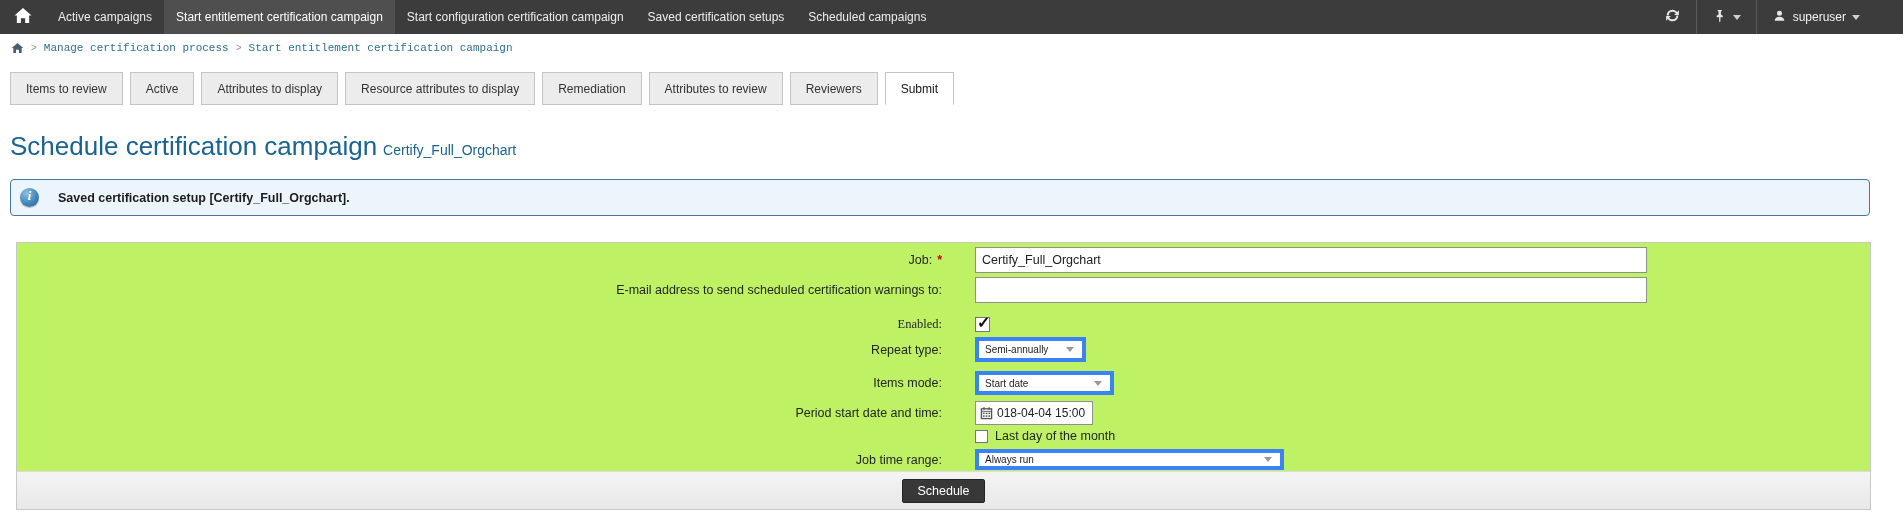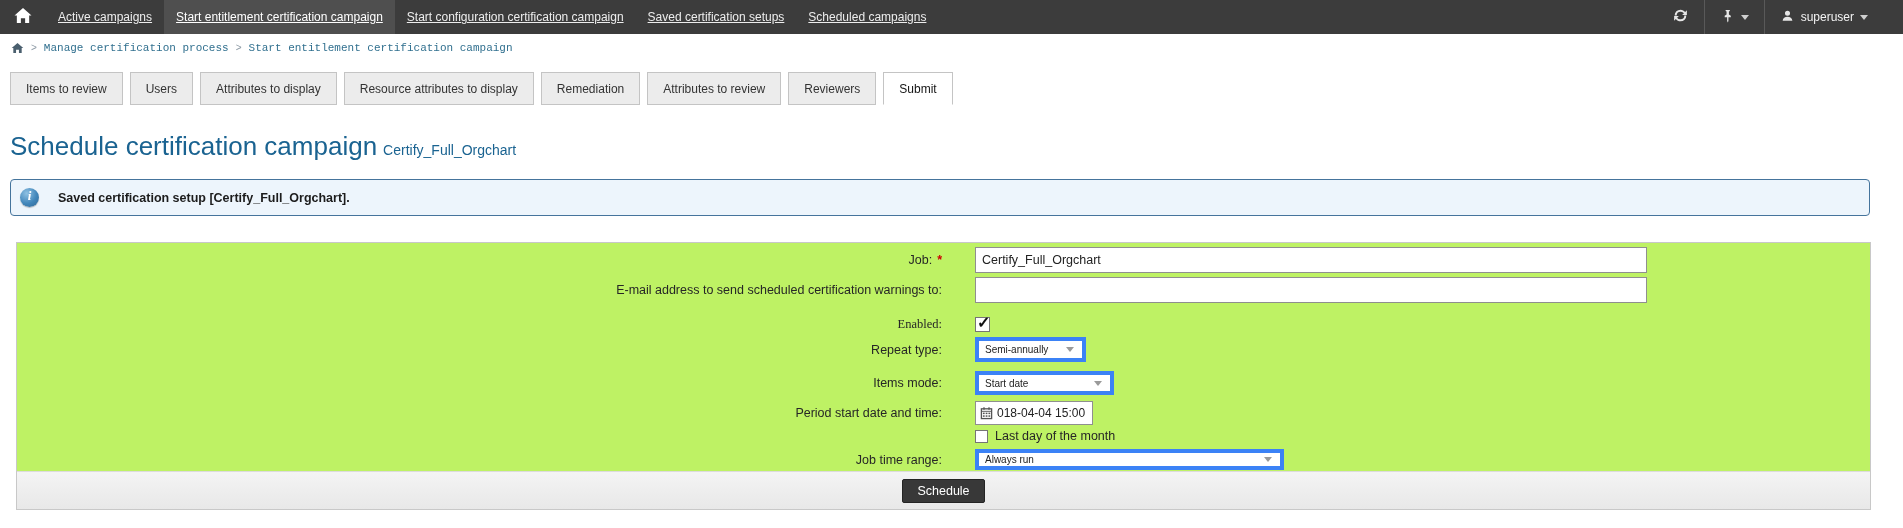--- a/index.html
+++ b/index.html
@@ -3,23 +3,23 @@
 <meta charset="utf-8">
 <style>
   * { box-sizing: border-box; }
   html,body { margin:0; padding:0; background:#fff; }
   body { font-family:"Liberation Sans", sans-serif; }
   .screen { position:relative; width:1903px; height:528px; background:#fff; overflow:hidden; }
 
   
   .topbar { display:flex; align-items:stretch; height:34px; background:#3c3c3c; color:#ededed; font-size:12px; }
   .tb-home { display:flex; align-items:center; padding:0 13px; cursor:pointer; }
-  .tb-item { display:flex; align-items:center; padding:12px 12px; white-space:nowrap; cursor:pointer;text-decoration:underline; }
+  .tb-item { display:flex; align-items:center; padding:12px 12px; white-space:nowrap; cursor:pointer; }
   .tb-item.active { background:#4f4f4f; color:#fff; }
-  .tb-right { margin-left:auto; display:flex; align-items:stretch; padding-right:20px; }
+  .tb-right { margin-left:auto; display:flex; align-items:stretch; padding-right:28px; }
   .tb-btn { display:flex; align-items:center; gap:6px; padding:0 15px; cursor:pointer; }
   .tb-sep { width:1px; background:#595959; margin:0; }
   .tb-caret { width:0; height:0; border-left:4px solid transparent; border-right:4px solid transparent; border-top:5px solid #cfcfcf; }
   .tb-user-label { color:#f2f2f2; }
 
   
   .breadcrumb { height:27px; display:flex; align-items:center; padding-left:11px; font-size:11px; gap:7px; background:#fff; }
   .crumb-link { color:#31708f; text-decoration:none; cursor:pointer;font-family:Liberation Mono, monospace; }
   .crumb-sep { color:#8d9aa5; font-size:10px; }
 
@@ -136,21 +136,21 @@
         </svg>
     </span>
     <span class="crumb-sep">&gt;</span>
     <span class="crumb-link">Manage certification process</span>
     <span class="crumb-sep">&gt;</span>
     <span class="crumb-link">Start entitlement certification campaign</span>
   </div>
 
   <div class="tabs">
     <div class="tab">Items to review</div>
-    <div class="tab">Users</div>
+    <div class="tab">Active</div>
     <div class="tab">Attributes to display</div>
     <div class="tab">Resource attributes to display</div>
     <div class="tab">Remediation</div>
     <div class="tab">Attributes to review</div>
     <div class="tab">Reviewers</div>
     <div class="tab active">Submit</div>
   </div>
 
   <h1 class="page-title"><span>Schedule certification campaign</span><span class="page-subtitle">Certify_Full_Orgchart</span></h1>
 

